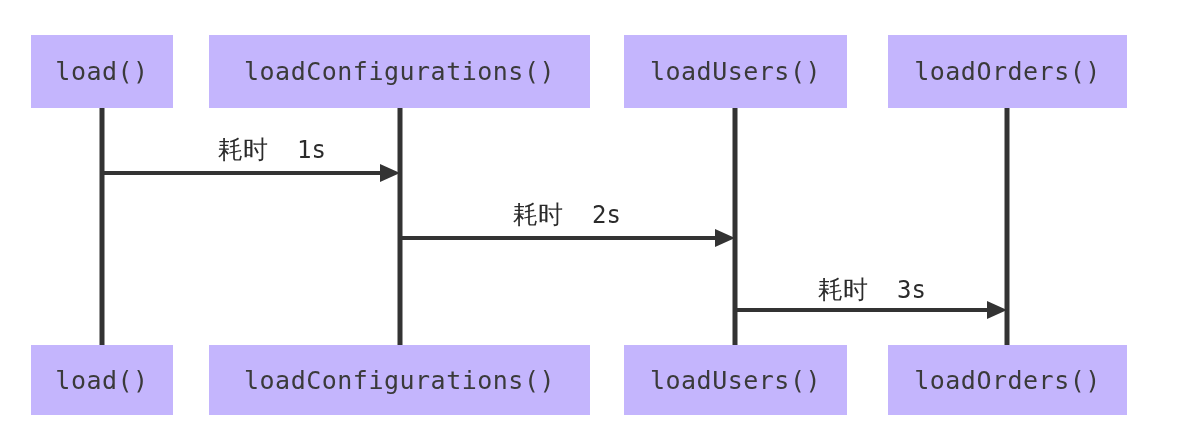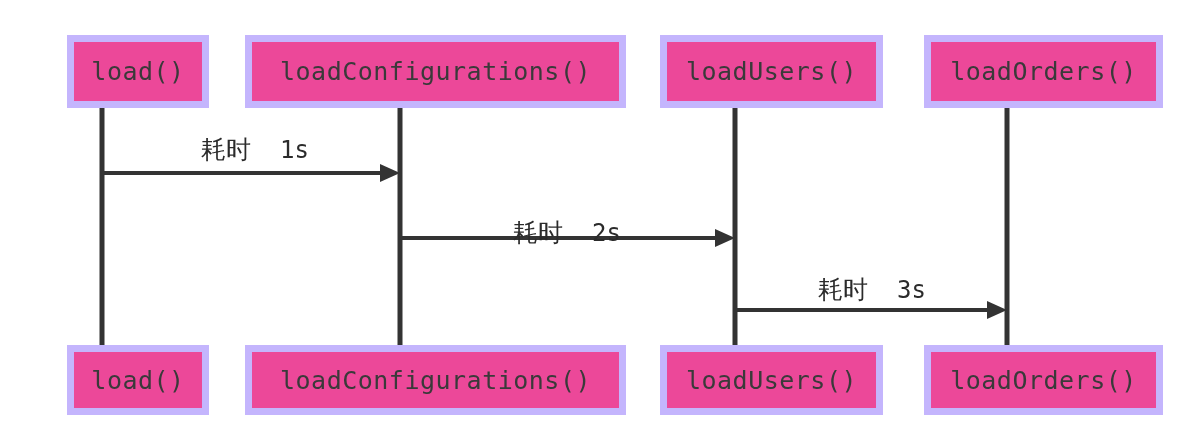--- a/index.html
+++ b/index.html
@@ -21,31 +21,30 @@
     position: absolute;
     top: 0;
     left: 0;
     width: 1186px;
     height: 440px;
   }
   .lifeline-box {
     position: absolute;
     box-sizing: border-box;
     border: 7px solid #c4b5fd;
-    background: #ec4899;
+    background: #c4b5fd;
     display: flex;
     align-items: center;
     justify-content: center;
     color: #3a3a3a;
     font-family: "DejaVu Sans Mono", "Liberation Mono", monospace;
     font-size: 25px;
     letter-spacing: 0.5px;
     white-space: nowrap;
     z-index: 3;
-    margin-left: 36px;
   }
   .msg-label {
     position: absolute;
     color: #2b2b2b;
     font-family: "DejaVu Sans Mono", "Liberation Mono", monospace;
     font-size: 24px;
     white-space: nowrap;
     transform: translateX(-50%);
     z-index: 4;
   }
@@ -99,18 +98,18 @@
         <span>loadConfigurations()</span>
       </div>
       <div class="lifeline-box" style="left: 624px; top: 345px; width: 223px; height: 70px;">
         <span>loadUsers()</span>
       </div>
       <div class="lifeline-box" style="left: 888px; top: 345px; width: 239px; height: 70px;">
         <span>loadOrders()</span>
       </div>
     </div>
   <div id="labels">
-      <div class="msg-label" style="left: 255px; top: 133px;"><span class="cjk">耗时</span>  <span>1s</span></div>
-      <div class="msg-label" style="left: 567px; top: 216px;"><span class="cjk">耗时</span>  <span>2s</span></div>
+      <div class="msg-label" style="left: 272px; top: 133px;"><span class="cjk">耗时</span>  <span>1s</span></div>
+      <div class="msg-label" style="left: 567px; top: 198px;"><span class="cjk">耗时</span>  <span>2s</span></div>
       <div class="msg-label" style="left: 872px; top: 273px;"><span class="cjk">耗时</span>  <span>3s</span></div>
     </div>
 
 </div>
 
 </body></html>

